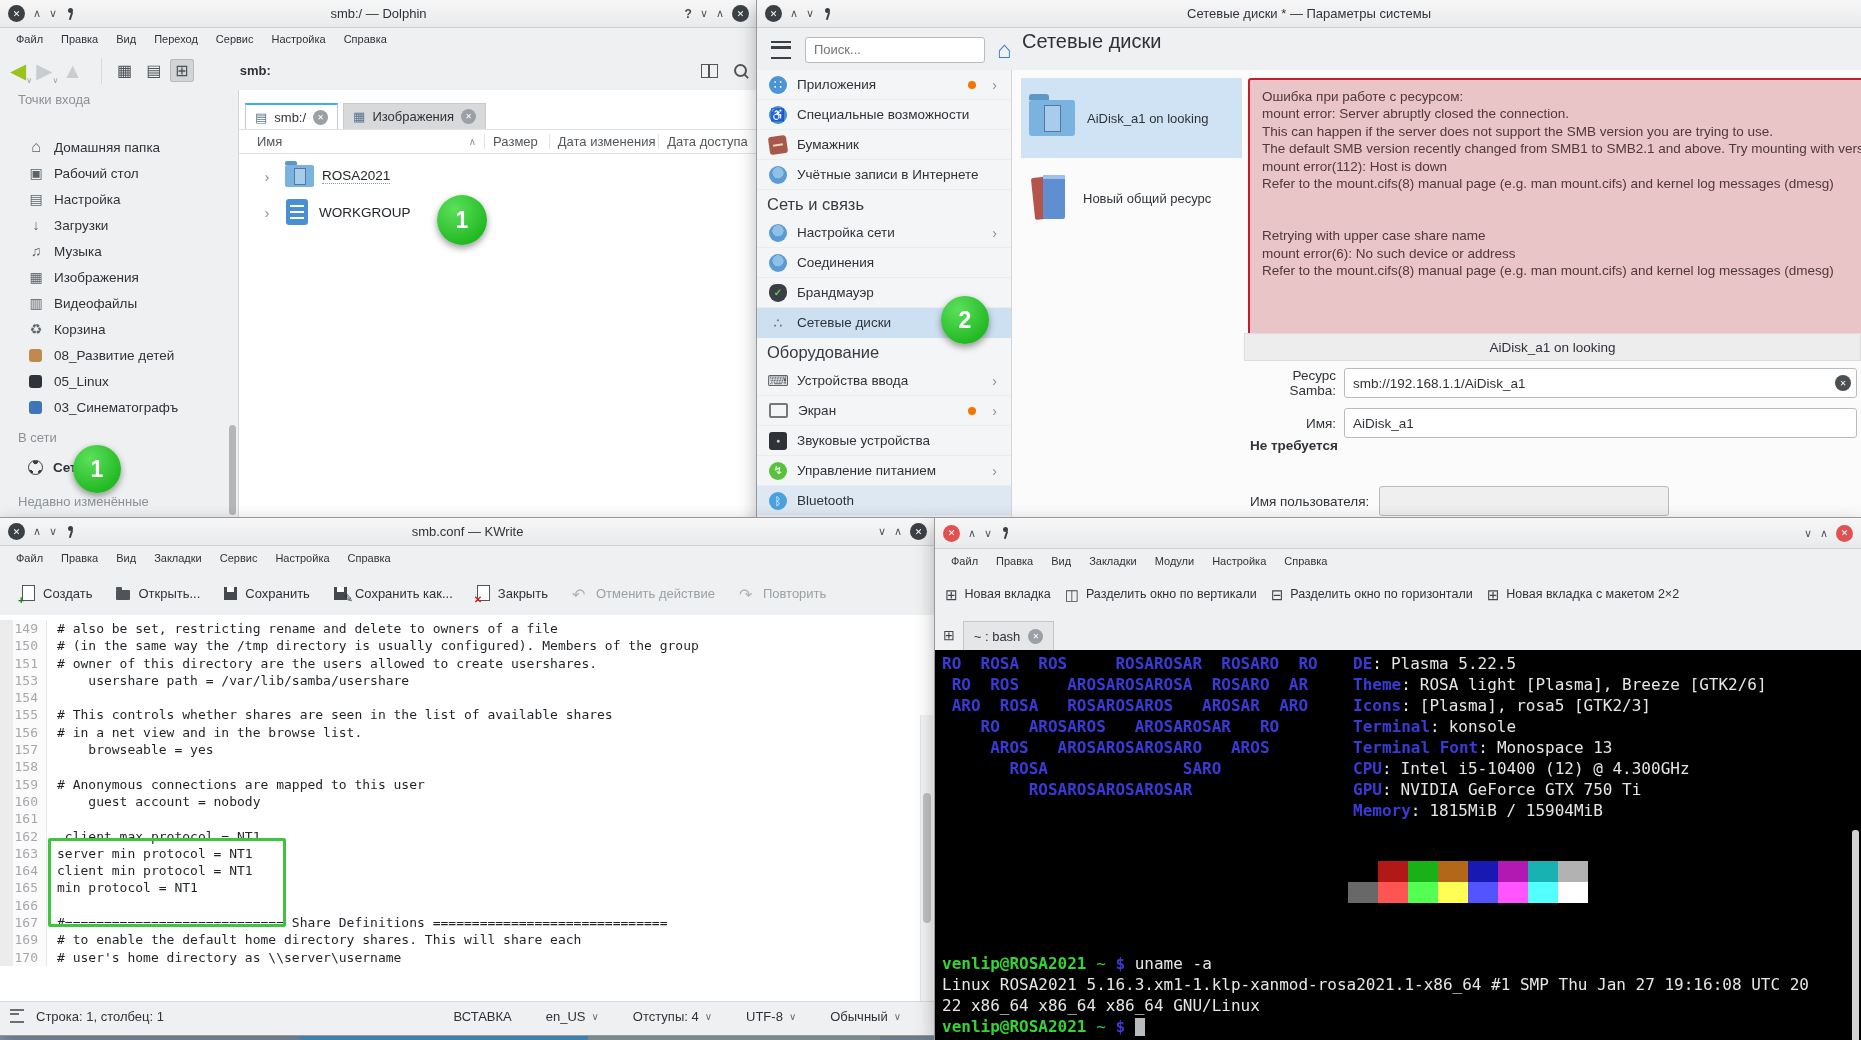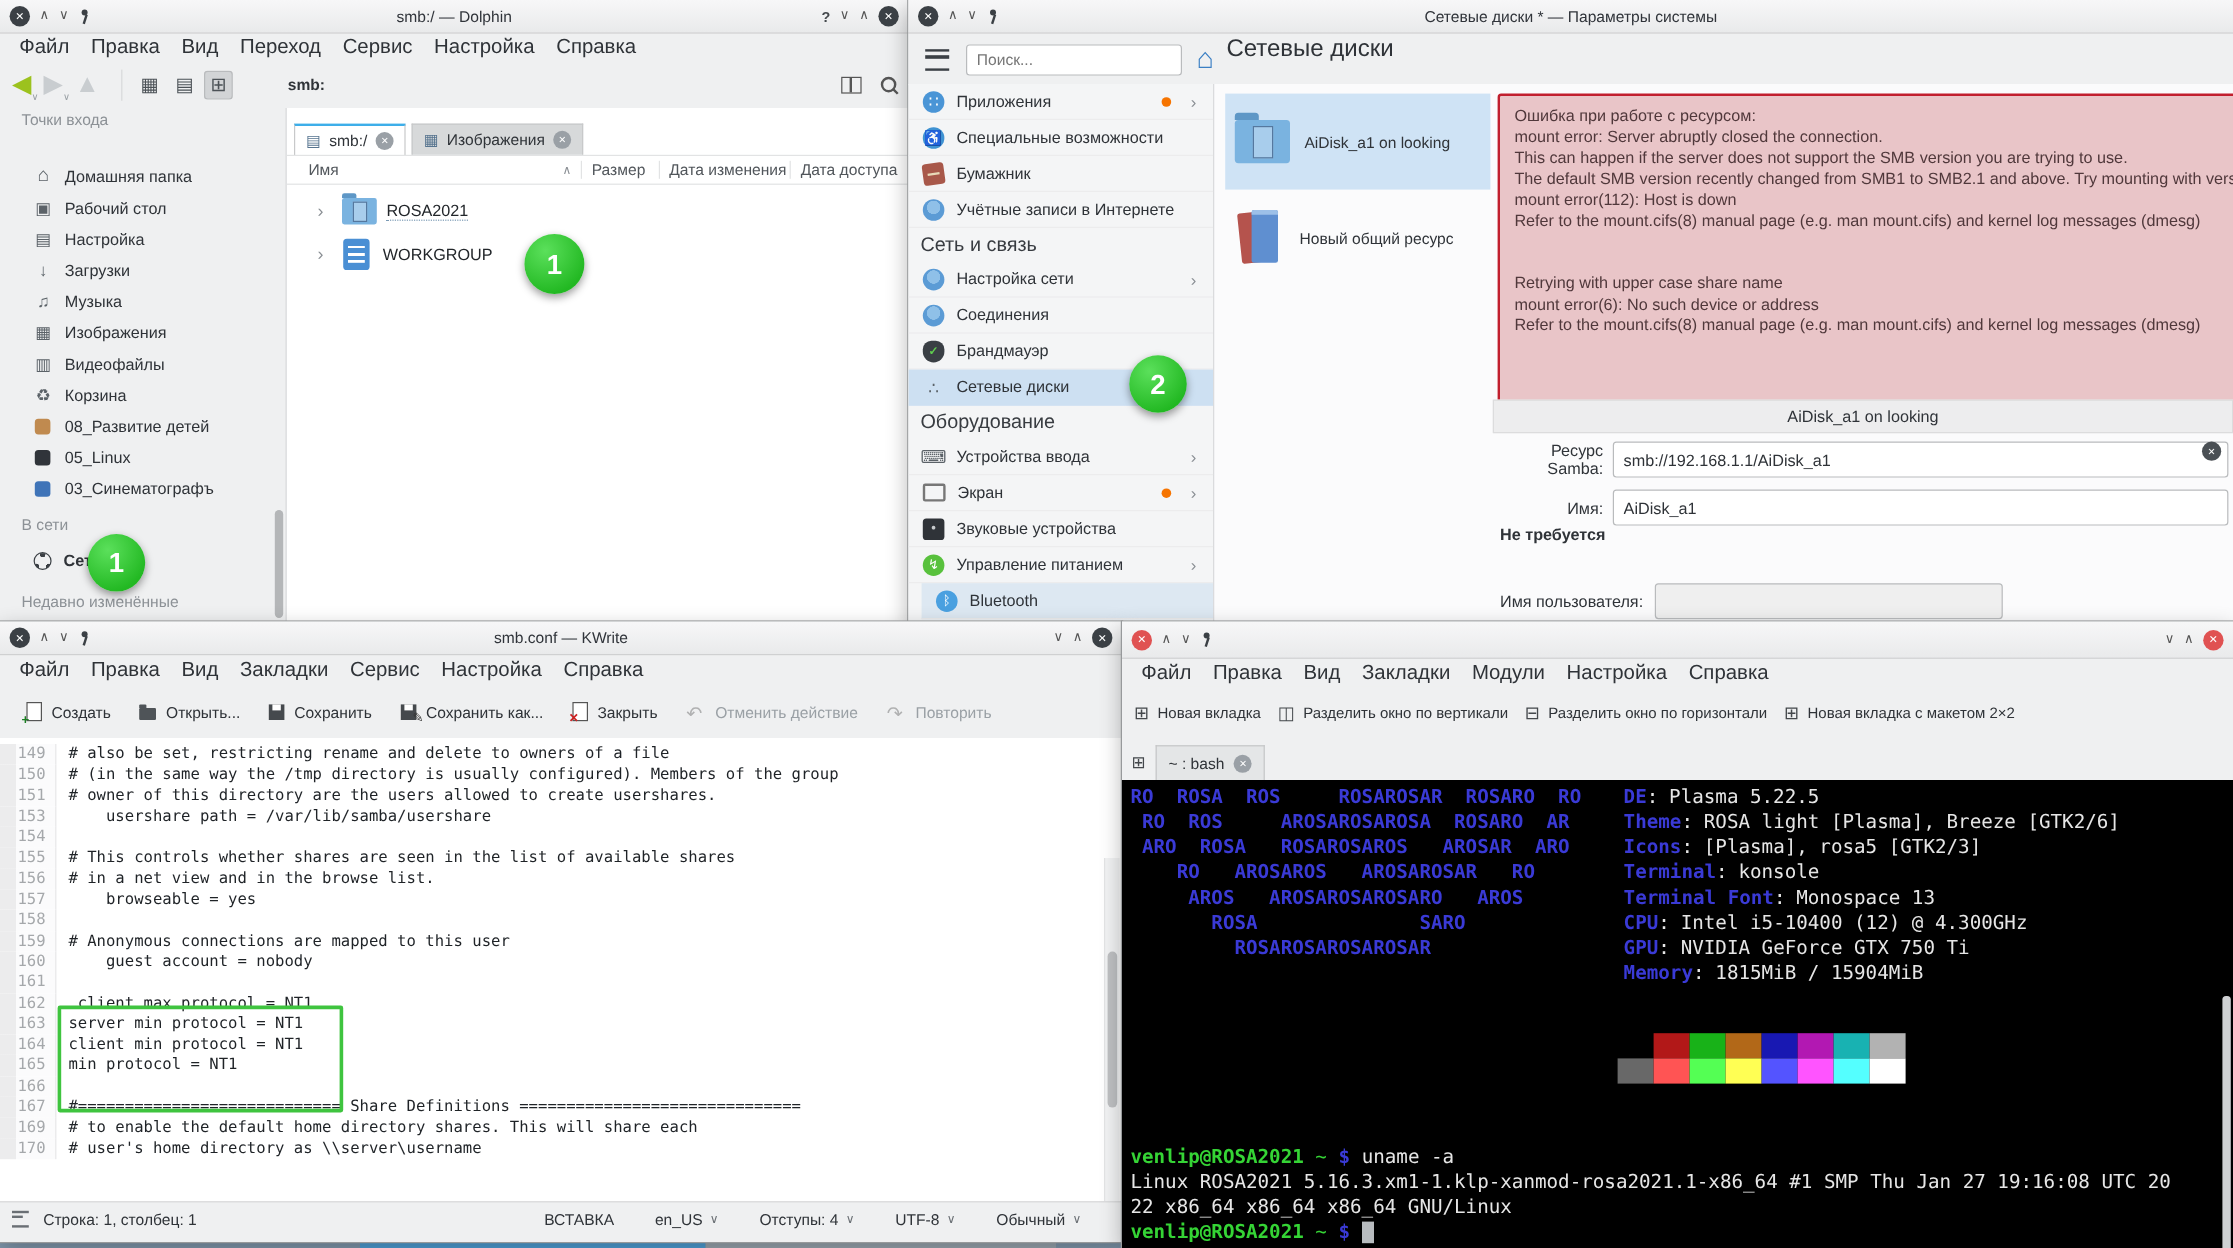--- a/index.html
+++ b/index.html
@@ -11,21 +11,21 @@
   .tb-left,.tb-right{display:flex;align-items:center;gap:8px;padding:0 8px;z-index:2;}
   .tb-right{margin-left:auto;}
   .tb-close{width:17px;height:17px;border-radius:50%;background:#3b4045;color:#fff;font-size:9px;display:flex;align-items:center;justify-content:center;}
   .tb-close.red{background:#e05252;}
   .tb-chev{color:#555;font-size:11px;line-height:1;}
   .pin-icon{width:10px;height:12px;position:relative;display:inline-block;}
   .pin-icon::before{content:"";position:absolute;left:3px;top:0;width:5px;height:5px;border-radius:50%;background:#3b4045;}
   .pin-icon::after{content:"";position:absolute;left:5px;top:4px;width:2px;height:8px;background:#3b4045;transform:rotate(18deg);}
   
   .menubar{display:flex;align-items:center;gap:2px;padding:0 8px;background:#eff0f1;}
-  .mi{font-size:17px;color:#2f3338;padding:3px 8px;}
+  .mi{font-size:11px;color:#2f3338;padding:3px 8px;}
   
   .toolbar{display:flex;align-items:center;background:#eff0f1;border-bottom:1px solid #e0e1e2;}
   .vsep{width:1px;height:26px;background:#d8d9da;margin:0 8px;}
   
   #dolphin{left:0;top:0;width:757px;height:525px;}
   #dolphin .menubar{height:22px;}
   #dolphin .toolbar{height:41px;padding:0 10px;}
   .nav-arrow{font-size:21px;line-height:1;position:relative;margin-right:10px;}
   .nav-back{color:#9cc21e;} .nav-dis{color:#c9cdd0;}
   .nav-drop{font-size:8px;color:#9aa0a5;position:absolute;bottom:-4px;right:-6px;}
@@ -84,21 +84,21 @@
   .s-topbar{height:43px;display:flex;align-items:center;background:#eff0f1;}
   .hamburger{width:20px;height:14px;margin:0 14px 0 14px;border-top:2.5px solid #3b4045;border-bottom:2.5px solid #3b4045;position:relative;}
   .hamburger::after{content:"";position:absolute;left:0;right:0;top:3.5px;height:2.5px;background:#3b4045;}
   .s-search{width:162px;height:24px;border:1px solid #b9bbbd;border-radius:3px;background:#fff;font-size:13px;color:#9aa0a5;padding:0 8px;font-family:"Liberation Sans",sans-serif;}
   .home-btn{font-size:24px;color:#3b7fc4;margin-left:12px;line-height:1;}
   .s-heading{position:absolute;left:265px;top:30px;font-size:20px;color:#2f3338;}
   .s-sidebar{position:absolute;left:0;top:70px;width:254px;bottom:0;background:#f4f5f6;border-right:1px solid #d4d5d6;overflow:hidden;}
   .s-row{height:29px;display:flex;align-items:center;gap:10px;padding:0 14px 0 12px;font-size:13.5px;color:#2f3338;border-bottom:1px solid #ececed;}
   .s-row[data-t="sec"]{font-size:16.5px;height:28px;border-bottom:none;color:#383c41;padding-left:10px;}
   .s-row.sel{background:#cde0f2;border-bottom-color:#cde0f2;}
-  .s-row.hovered{background:#dde8f2;margin-left:11px;}
+  .s-row.hovered{background:#dde8f2;}
   .s-row:not(.has-dot) .s-dot{display:none;}
   .s-row:not(.has-chev) .s-chev{display:none;}
   .s-dot{width:8px;height:8px;border-radius:50%;background:#f67400;margin-left:auto;flex:none;}
   .s-chev{color:#8a8f94;font-size:14px;margin-left:6px;}
   .s-row:not(.has-dot) .s-chev{margin-left:auto;}
   .s-icon{width:18px;height:18px;border-radius:50%;flex:none;display:flex;align-items:center;justify-content:center;color:#fff;font-size:11px;}
   .s-icon:not([data-icon]){display:none;}
   .s-icon[data-icon="apps"]{background:#4a95d6;} .s-icon[data-icon="apps"]::before{content:"∷";font-size:13px;}
   .s-icon[data-icon="access"]{background:#3f92d2;} .s-icon[data-icon="access"]::before{content:"♿";font-size:12px;}
   .s-icon[data-icon="wallet"]{background:#a8584a;border-radius:3px;transform:rotate(-8deg);} .s-icon[data-icon="wallet"]::before{content:"";width:10px;height:2px;background:#e8d9b8;}
@@ -462,21 +462,21 @@
           <div class="err-line">Refer to the mount.cifs(8) manual page (e.g. man mount.cifs) and kernel log messages (dmesg)</div>
           <div class="err-line"></div>
           <div class="err-line"></div>
           <div class="err-line">Retrying with upper case share name</div>
           <div class="err-line">mount error(6): No such device or address</div>
           <div class="err-line">Refer to the mount.cifs(8) manual page (e.g. man mount.cifs) and kernel log messages (dmesg)</div>
         </div>
       <div class="form-head">AiDisk_a1 on looking</div>
       <div class="form-row" style="left:232px;top:298px;right:4px">
         <span class="form-label" style="width:92px">Ресурс Samba:</span>
-        <span style="position:relative;flex:1;margin-left:8px;display:flex;align-items:flex-start">
+        <span style="position:relative;flex:1;margin-left:8px;display:flex;align-items:center">
           <input class="form-input" style="flex: 1 1 0%;" value="smb://192.168.1.1/AiDisk_a1">
           <span class="clear-btn">✕</span>
         </span>
       </div>
       <div class="form-row" style="left:232px;top:338px;right:4px">
         <span class="form-label" style="width:92px">Имя:</span>
         <input class="form-input" style="flex: 1 1 0%; margin-left: 8px;" value="AiDisk_a1">
       </div>
       <div class="auth-header">Не требуется</div>
       <div class="form-row" style="left:238px;top:416px">

